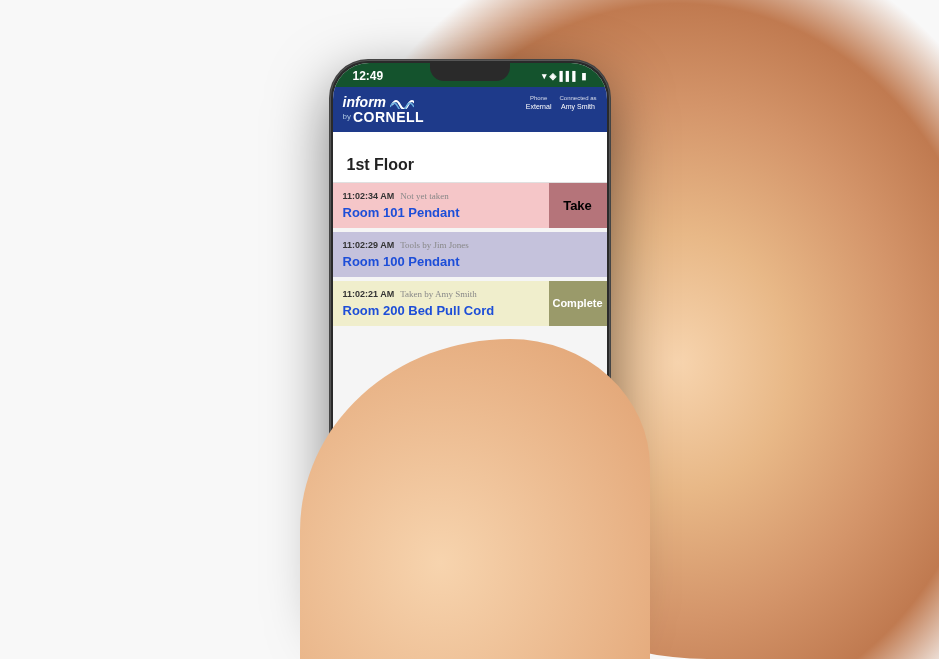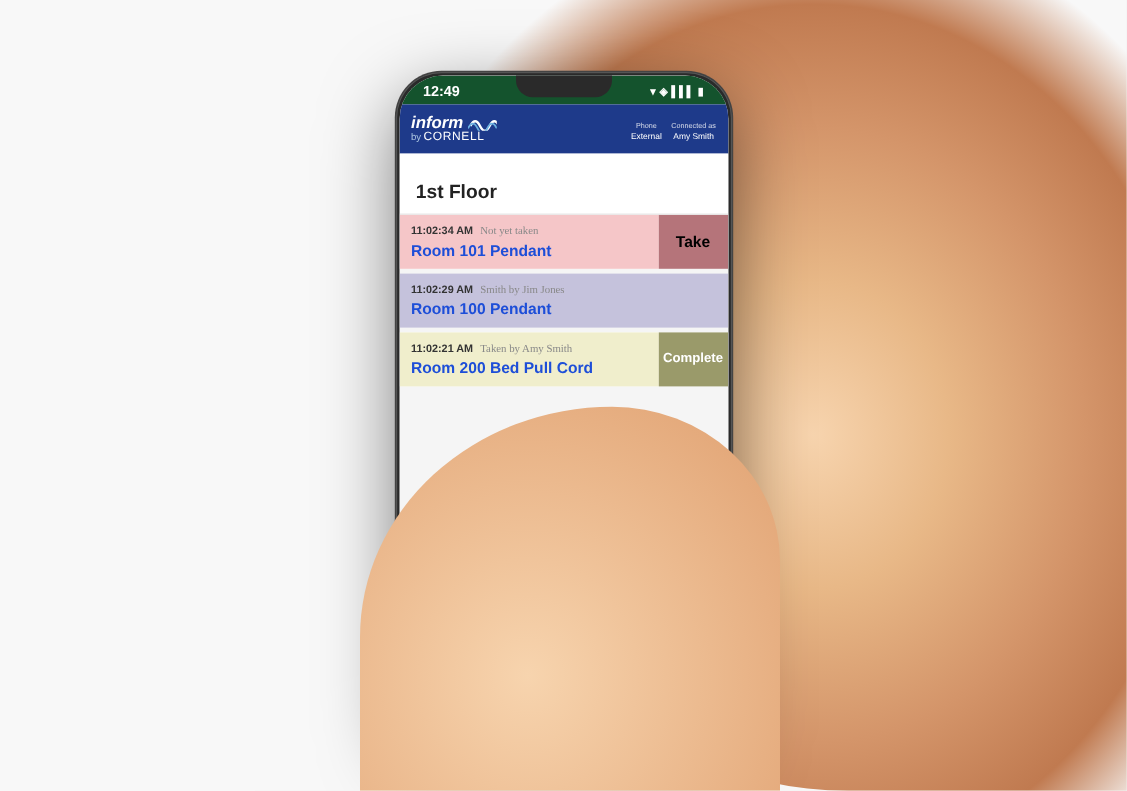--- a/index.html
+++ b/index.html
@@ -76,43 +76,43 @@
       background: #2a2a2a;
       border-radius: 0 0 14px 14px;
       z-index: 20;
     }
 
     
     .app-header {
       background: #1e3a8a;
       padding: 8px 10px;
       display: flex;
-      align-items: flex-end;
+      align-items: flex-start;
       justify-content: space-between;
       flex-shrink: 0;
     }
 
     .header-logo {
       display: flex;
       flex-direction: column;
       align-items: flex-start;
     }
 
     .logo-text {
       color: #fff;
       font-size: 14px;
       font-weight: 700;
       font-style: italic;
       line-height: 1;
     }
 
     .logo-brand {
       color: #fff;
-      font-size: 10px;
-      font-weight: 400;
+      font-size: 14px;
+      font-weight: 700;
       letter-spacing: 0.5px;
       line-height: 1;
     }
 
     .header-info {
       display: flex;
       gap: 8px;
       text-align: center;
     }
 
@@ -386,21 +386,21 @@
               </div>
               <div class="alert-title">Room 101 Pendant</div>
             </div>
             <div class="alert-action">Take</div>
           </div>
 
           <div class="alert-item alert-item-2">
             <div class="alert-content">
               <div class="alert-meta">
                 <span class="alert-time">11:02:29 AM</span>
-                <span class="alert-status">Smith by Jim Jones</span>
+                <span class="alert-status">Tools by Jim Jones</span>
               </div>
               <div class="alert-title">Room 100 Pendant</div>
             </div>
           </div>
 
           <div class="alert-item alert-item-3">
             <div class="alert-content">
               <div class="alert-meta">
                 <span class="alert-time">11:02:21 AM</span>
                 <span class="alert-status">Taken by Amy Smith</span>

